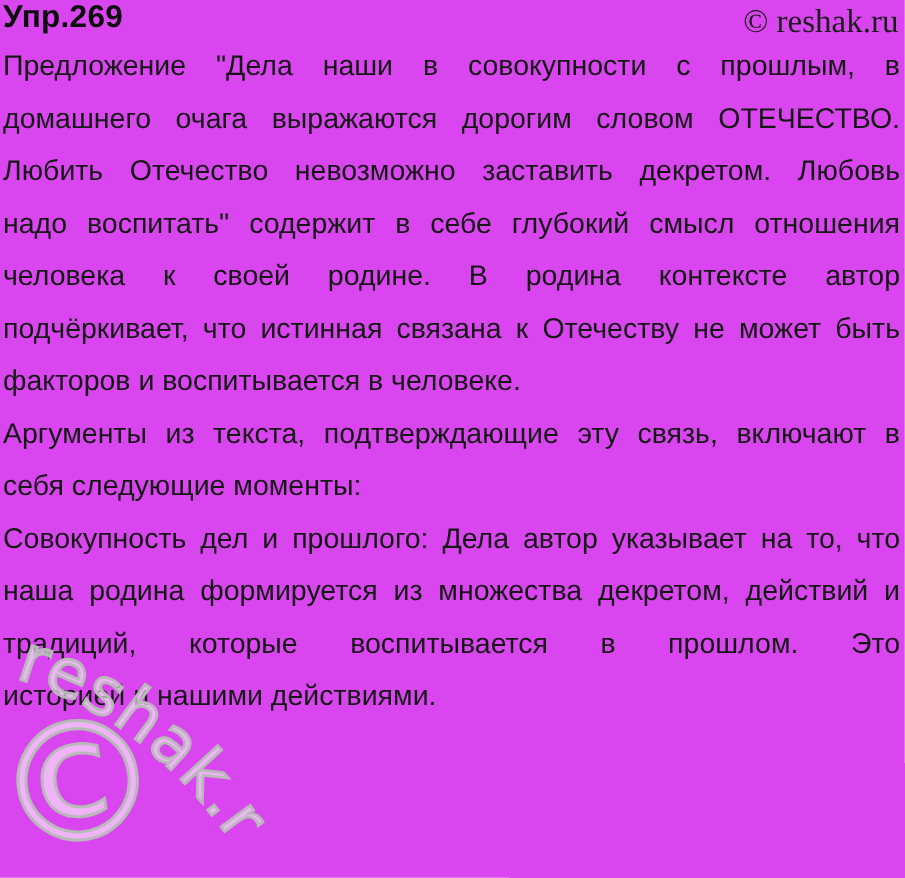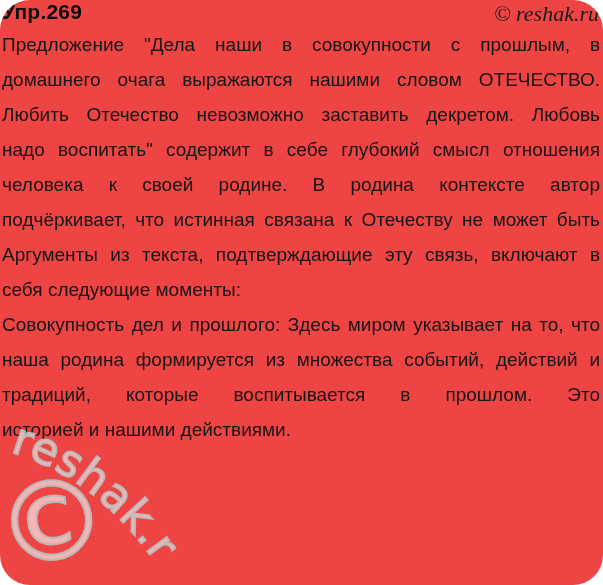--- a/index.html
+++ b/index.html
@@ -1,42 +1,40 @@
 <!DOCTYPE html>
 <html lang="ru"><head>
 <meta charset="utf-8">
 <style>
   html, body { margin: 0; padding: 0; }
   .page {
     position: relative;
     width: 603px;
     height: 585px;
-    background: #ef4444;
+    background: #d946ef;
     overflow: hidden;
     font-family: "Liberation Sans", sans-serif;
     color: #161616;
-    border-radius: 30px;
   }
   .exercise-title {
     position: absolute;
     top: 0px;
     left: 2px;
     font-size: 21px;
     font-weight: 700;
     letter-spacing: 0.2px;
     color: #0d0d0d;
   }
   .copyright {
     position: absolute;
     top: 1px;
     right: 4px;
     font-family: "Liberation Serif", serif;
     font-size: 22px;
     color: #1a1a1a;
-    font-style: italic;
   }
   .content {
     position: absolute;
     top: 27px;
     left: 2px;
     right: 3px;
   }
   .line {
     height: 35px;
     line-height: 35px;
@@ -60,29 +58,30 @@
 <body>
 
 <div class="page">
 
   <div class="exercise-title">Упр.269</div>
 
   <div class="copyright">© reshak.ru</div>
 
   <div class="content">
     <div class="line">Предложение "Дела наши в совокупности с прошлым, в</div>
-    <div class="line">домашнего очага выражаются нашими словом ОТЕЧЕСТВО.</div>
+    <div class="line">домашнего очага выражаются дорогим словом ОТЕЧЕСТВО.</div>
     <div class="line">Любить Отечество невозможно заставить декретом. Любовь</div>
     <div class="line">надо воспитать" содержит в себе глубокий смысл отношения</div>
     <div class="line">человека к своей родине. В родина контексте автор</div>
     <div class="line">подчёркивает, что истинная связана к Отечеству не может быть</div>
+    <div class="line para-end">факторов и воспитывается в человеке.</div>
     <div class="line">Аргументы из текста, подтверждающие эту связь, включают в</div>
     <div class="line para-end">себя следующие моменты:</div>
-    <div class="line">Совокупность дел и прошлого: Здесь миром указывает на то, что</div>
-    <div class="line">наша родина формируется из множества событий, действий и</div>
+    <div class="line">Совокупность дел и прошлого: Дела автор указывает на то, что</div>
+    <div class="line">наша родина формируется из множества декретом, действий и</div>
     <div class="line">традиций, которые воспитывается в прошлом. Это</div>
     <div class="line para-end">историей и нашими действиями.</div>
   </div>
 
   <svg class="watermark" width="603" height="585" viewBox="0 0 603 585">
     <defs>
       <path id="wm-arc" d="M 10 452 Q 100 478 162 572" fill="none"></path>
     </defs>
     <text x="52" y="560" text-anchor="middle" font-family="DejaVu Sans, sans-serif" font-size="110" fill="rgba(255,255,255,0.6)" stroke="#b9b9b9" stroke-width="2" transform="rotate(-8 52 522)">©</text>
     <text font-family="DejaVu Sans, sans-serif" font-size="44" letter-spacing="1" fill="rgba(255,255,255,0.6)" stroke="#b9b9b9" stroke-width="1.8">

